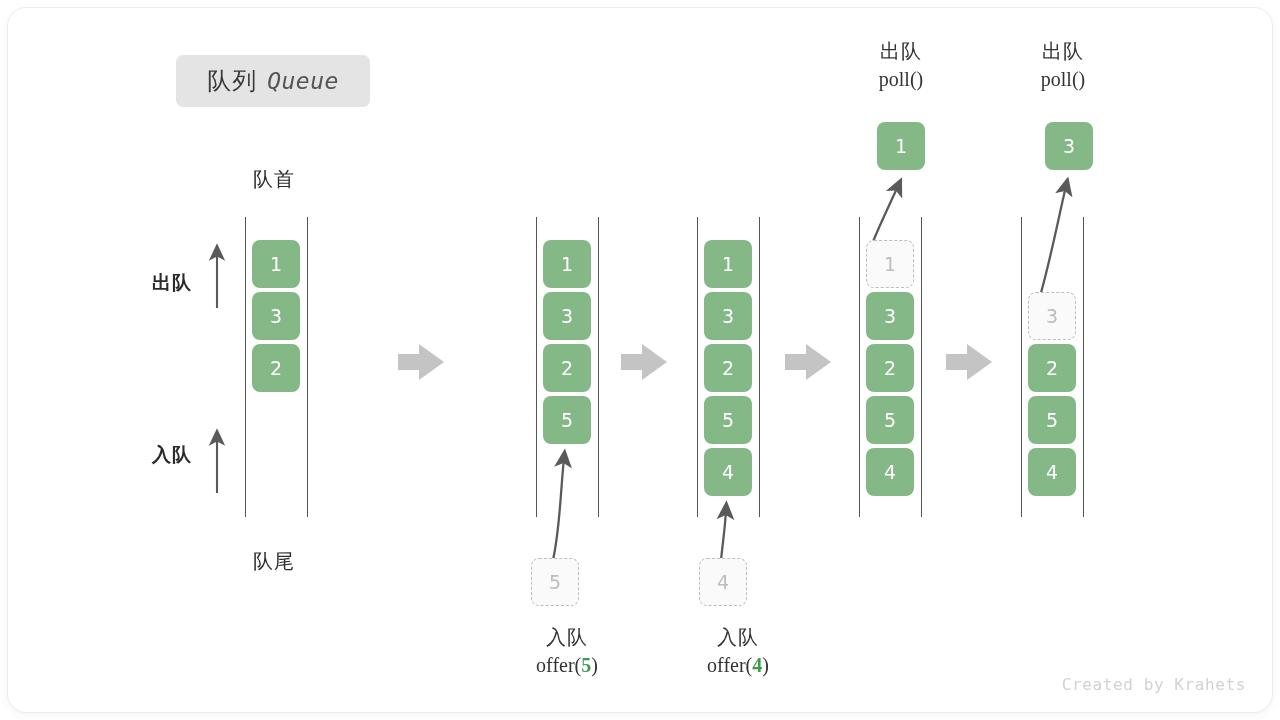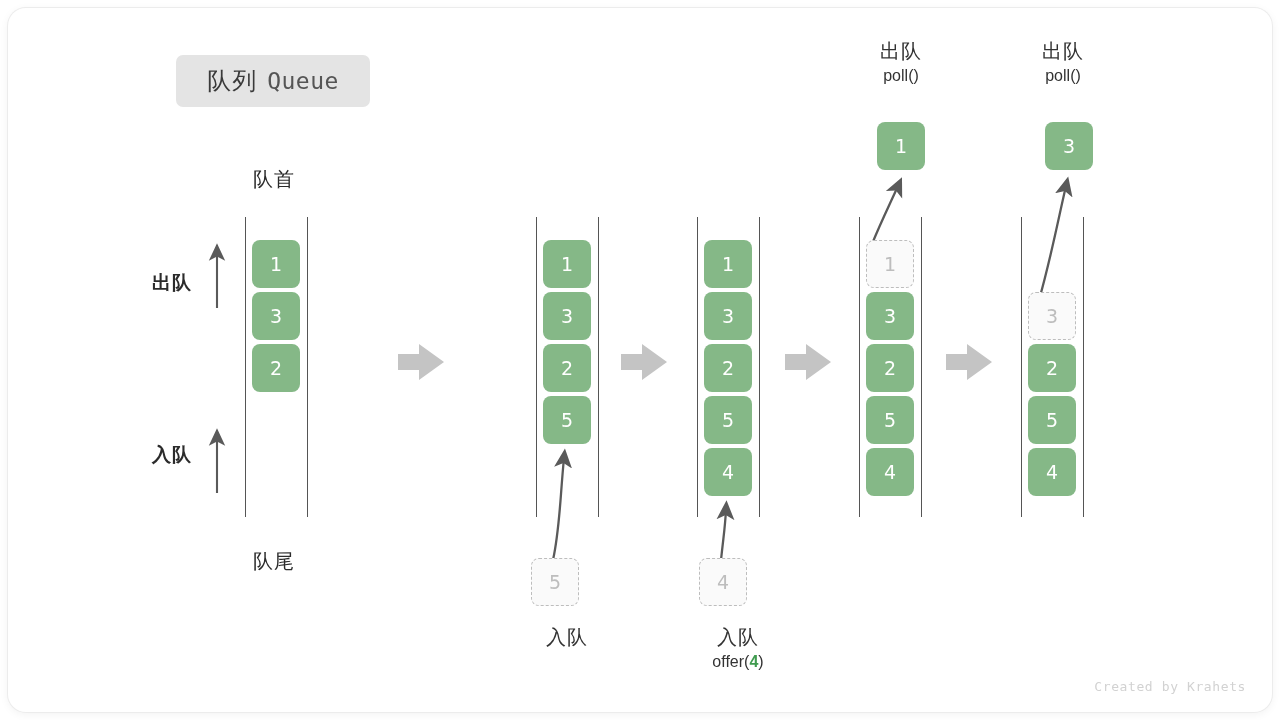--- a/index.html
+++ b/index.html
@@ -29,20 +29,21 @@
     gap: 10px;
   }
   #title-badge .cn {
     font-size: 24px; font-weight: normal; color: #3a3a3a;
     font-family: "DejaVu Sans", "Liberation Sans", sans-serif;
     letter-spacing: 1px;
   }
   #title-badge .en {
     font-size: 23px; color: #555; letter-spacing: 0.5px;
     font-family: "DejaVu Sans Mono", "Liberation Mono", monospace;
+    font-style: italic;
   }
 
   
   .hdr-label {
     font-size: 20px; font-weight: normal; color: #2b2b2b;
     font-family: "DejaVu Sans", "Liberation Sans", sans-serif;
     letter-spacing: 1px;
     text-align: center;
   }
   #label-head { left: 216px; top: 158px; width: 100px; }
@@ -87,29 +88,29 @@
     text-align: center;
     line-height: 1.42;
     width: 170px;
   }
   .caption .cn {
     font-size: 20px; color: #333;
     font-family: "DejaVu Sans", "Liberation Sans", sans-serif;
     letter-spacing: 1px;
   }
   .caption .code {
-    font-size: 16px; color: #333;
-    font-family: Liberation Sans, sans-serif;
+    font-size: 20px; color: #333;
+    font-family: Liberation Serif, serif;
   }
   .caption .code .arg { color: #3f9b4f; font-weight: bold; }
 
   
   #watermark {
     right: 26px; bottom: 18px;
-    font-size: 13px; color: #d2d2d2;
+    font-size: 16px; color: #d2d2d2;
     font-family: "DejaVu Sans Mono", "Liberation Mono", monospace;
     letter-spacing: 0.6px;
   }
 
   svg.overlay { position: absolute; left: 0; top: 0; width: 1264px; height: 704px; pointer-events: none; }
 </style>
 </head>
 <body>
 
 <div id="card">
@@ -177,20 +178,21 @@
 
   <div class="abs rail" style="left:528px"></div>
   <div class="abs rail" style="left:590px"></div>
   <div class="abs cell full" style="left:535px; top:232px">1</div>
   <div class="abs cell full" style="left:535px; top:284px">3</div>
   <div class="abs cell full" style="left:535px; top:336px">2</div>
   <div class="abs cell full" style="left:535px; top:388px">5</div>
   <div class="abs cell ghost" style="left:523px; top:550px">5</div>
   <div class="abs caption" style="left:474px; top:615px">
     <div class="cn">入队</div>
+    <div class="code"><span>offer(</span><span class="arg">5</span><span>)</span></div>
   </div>
 
   <div class="abs rail" style="left:689px"></div>
   <div class="abs rail" style="left:751px"></div>
   <div class="abs cell full" style="left:696px; top:232px">1</div>
   <div class="abs cell full" style="left:696px; top:284px">3</div>
   <div class="abs cell full" style="left:696px; top:336px">2</div>
   <div class="abs cell full" style="left:696px; top:388px">5</div>
   <div class="abs cell full" style="left:696px; top:440px">4</div>
   <div class="abs cell ghost" style="left:691px; top:550px">4</div>

